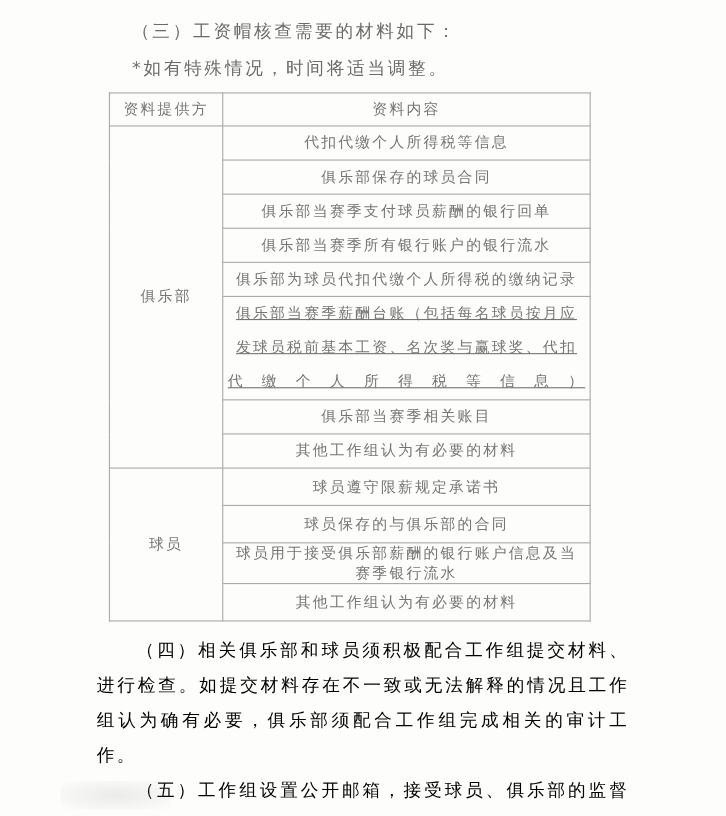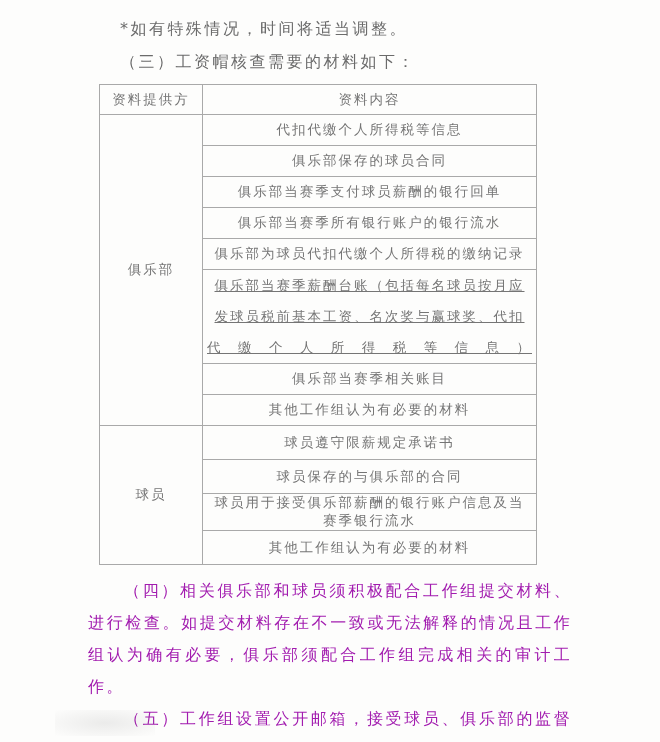--- a/index.html
+++ b/index.html
@@ -53,37 +53,37 @@
     padding:0 13px;
     text-decoration:underline;
   }
   .paras { margin-top:9px; }
   .paras p {
     font-size:16px;
     line-height:32px;
     letter-spacing:2.2px;
     text-indent:36px;
     text-align:justify;
-    color:#a21caf;
+    color:#000000;
   }
   .smudge {
     position:absolute;
     left:55px; bottom:6px;
     width:100px; height:26px;
     background:radial-gradient(ellipse at center, rgba(140,140,140,0.16), rgba(255,255,255,0));
   }
 </style>
 </head>
 <body>
 
 <div class="page">
   <div class="content">
 
+    <div class="indent-line">（三）工资帽核查需要的材料如下：</div>
     <div class="indent-line">*如有特殊情况，时间将适当调整。</div>
-    <div class="indent-line">（三）工资帽核查需要的材料如下：</div>
 
     <table class="materials">
       <colgroup>
           <col class="c1">
           <col>
         </colgroup>
       <thead>
         <tr class="hdr">
           <th>资料提供方</th>
           <th>资料内容</th>

